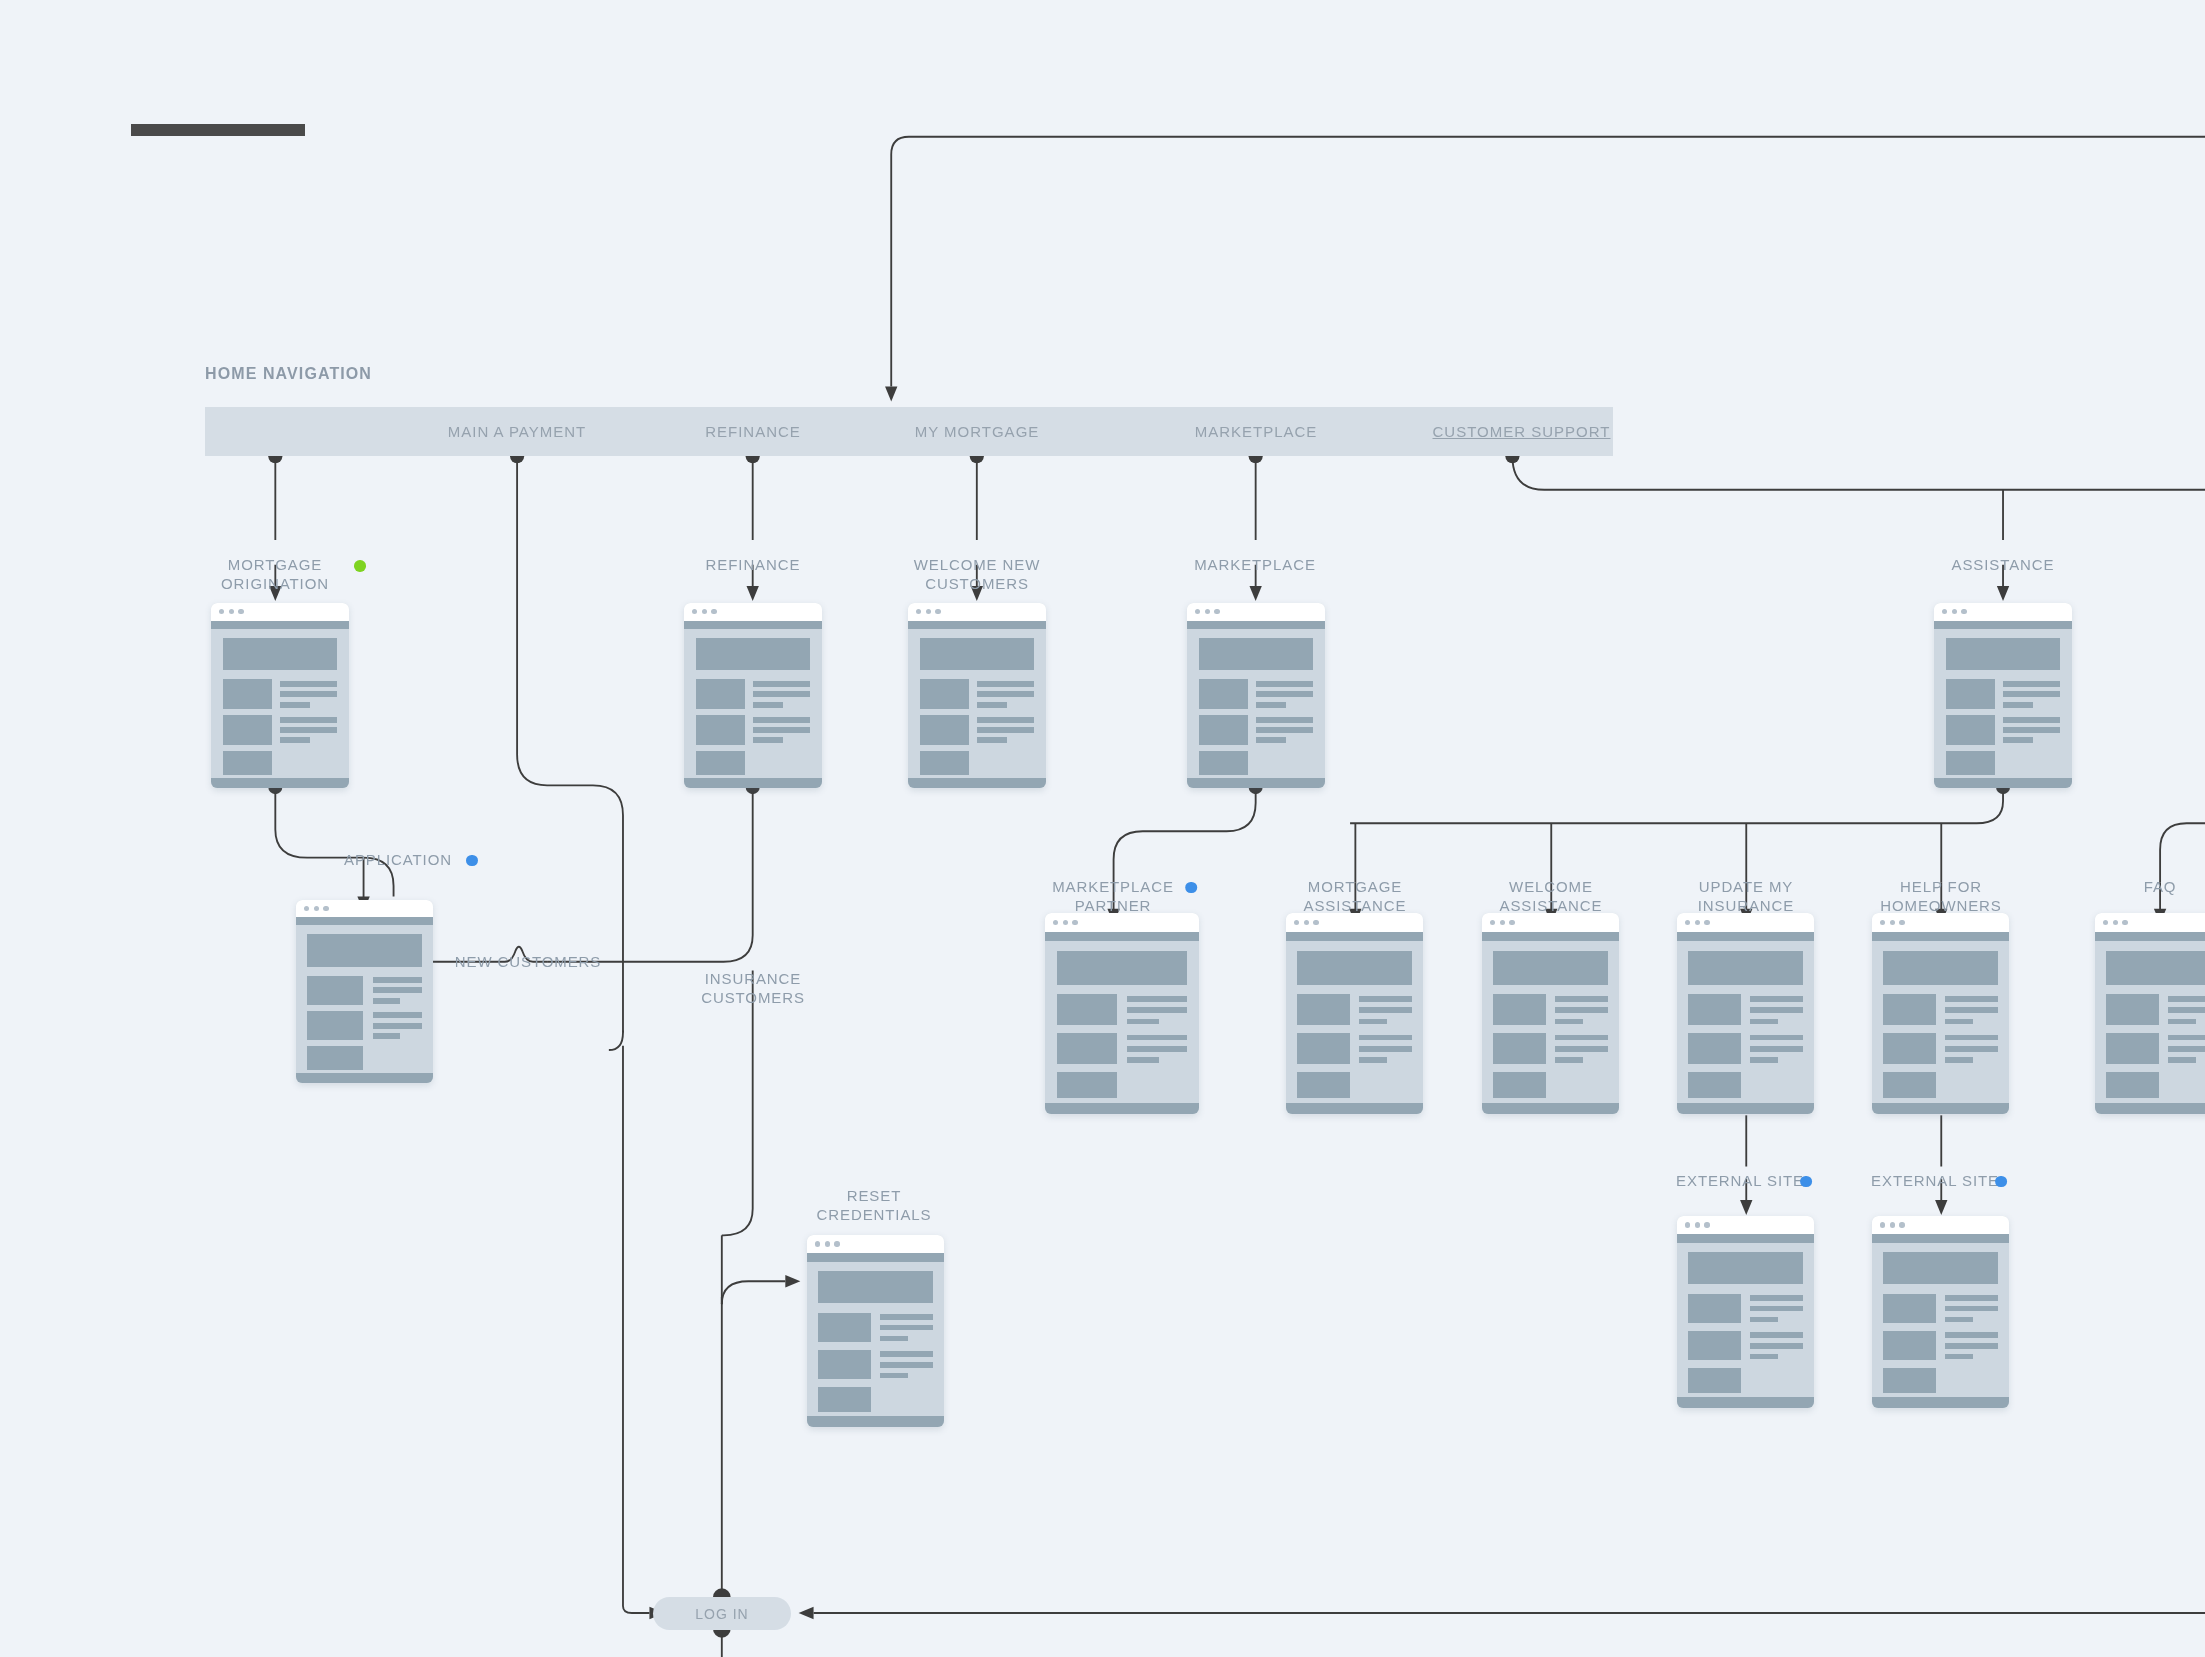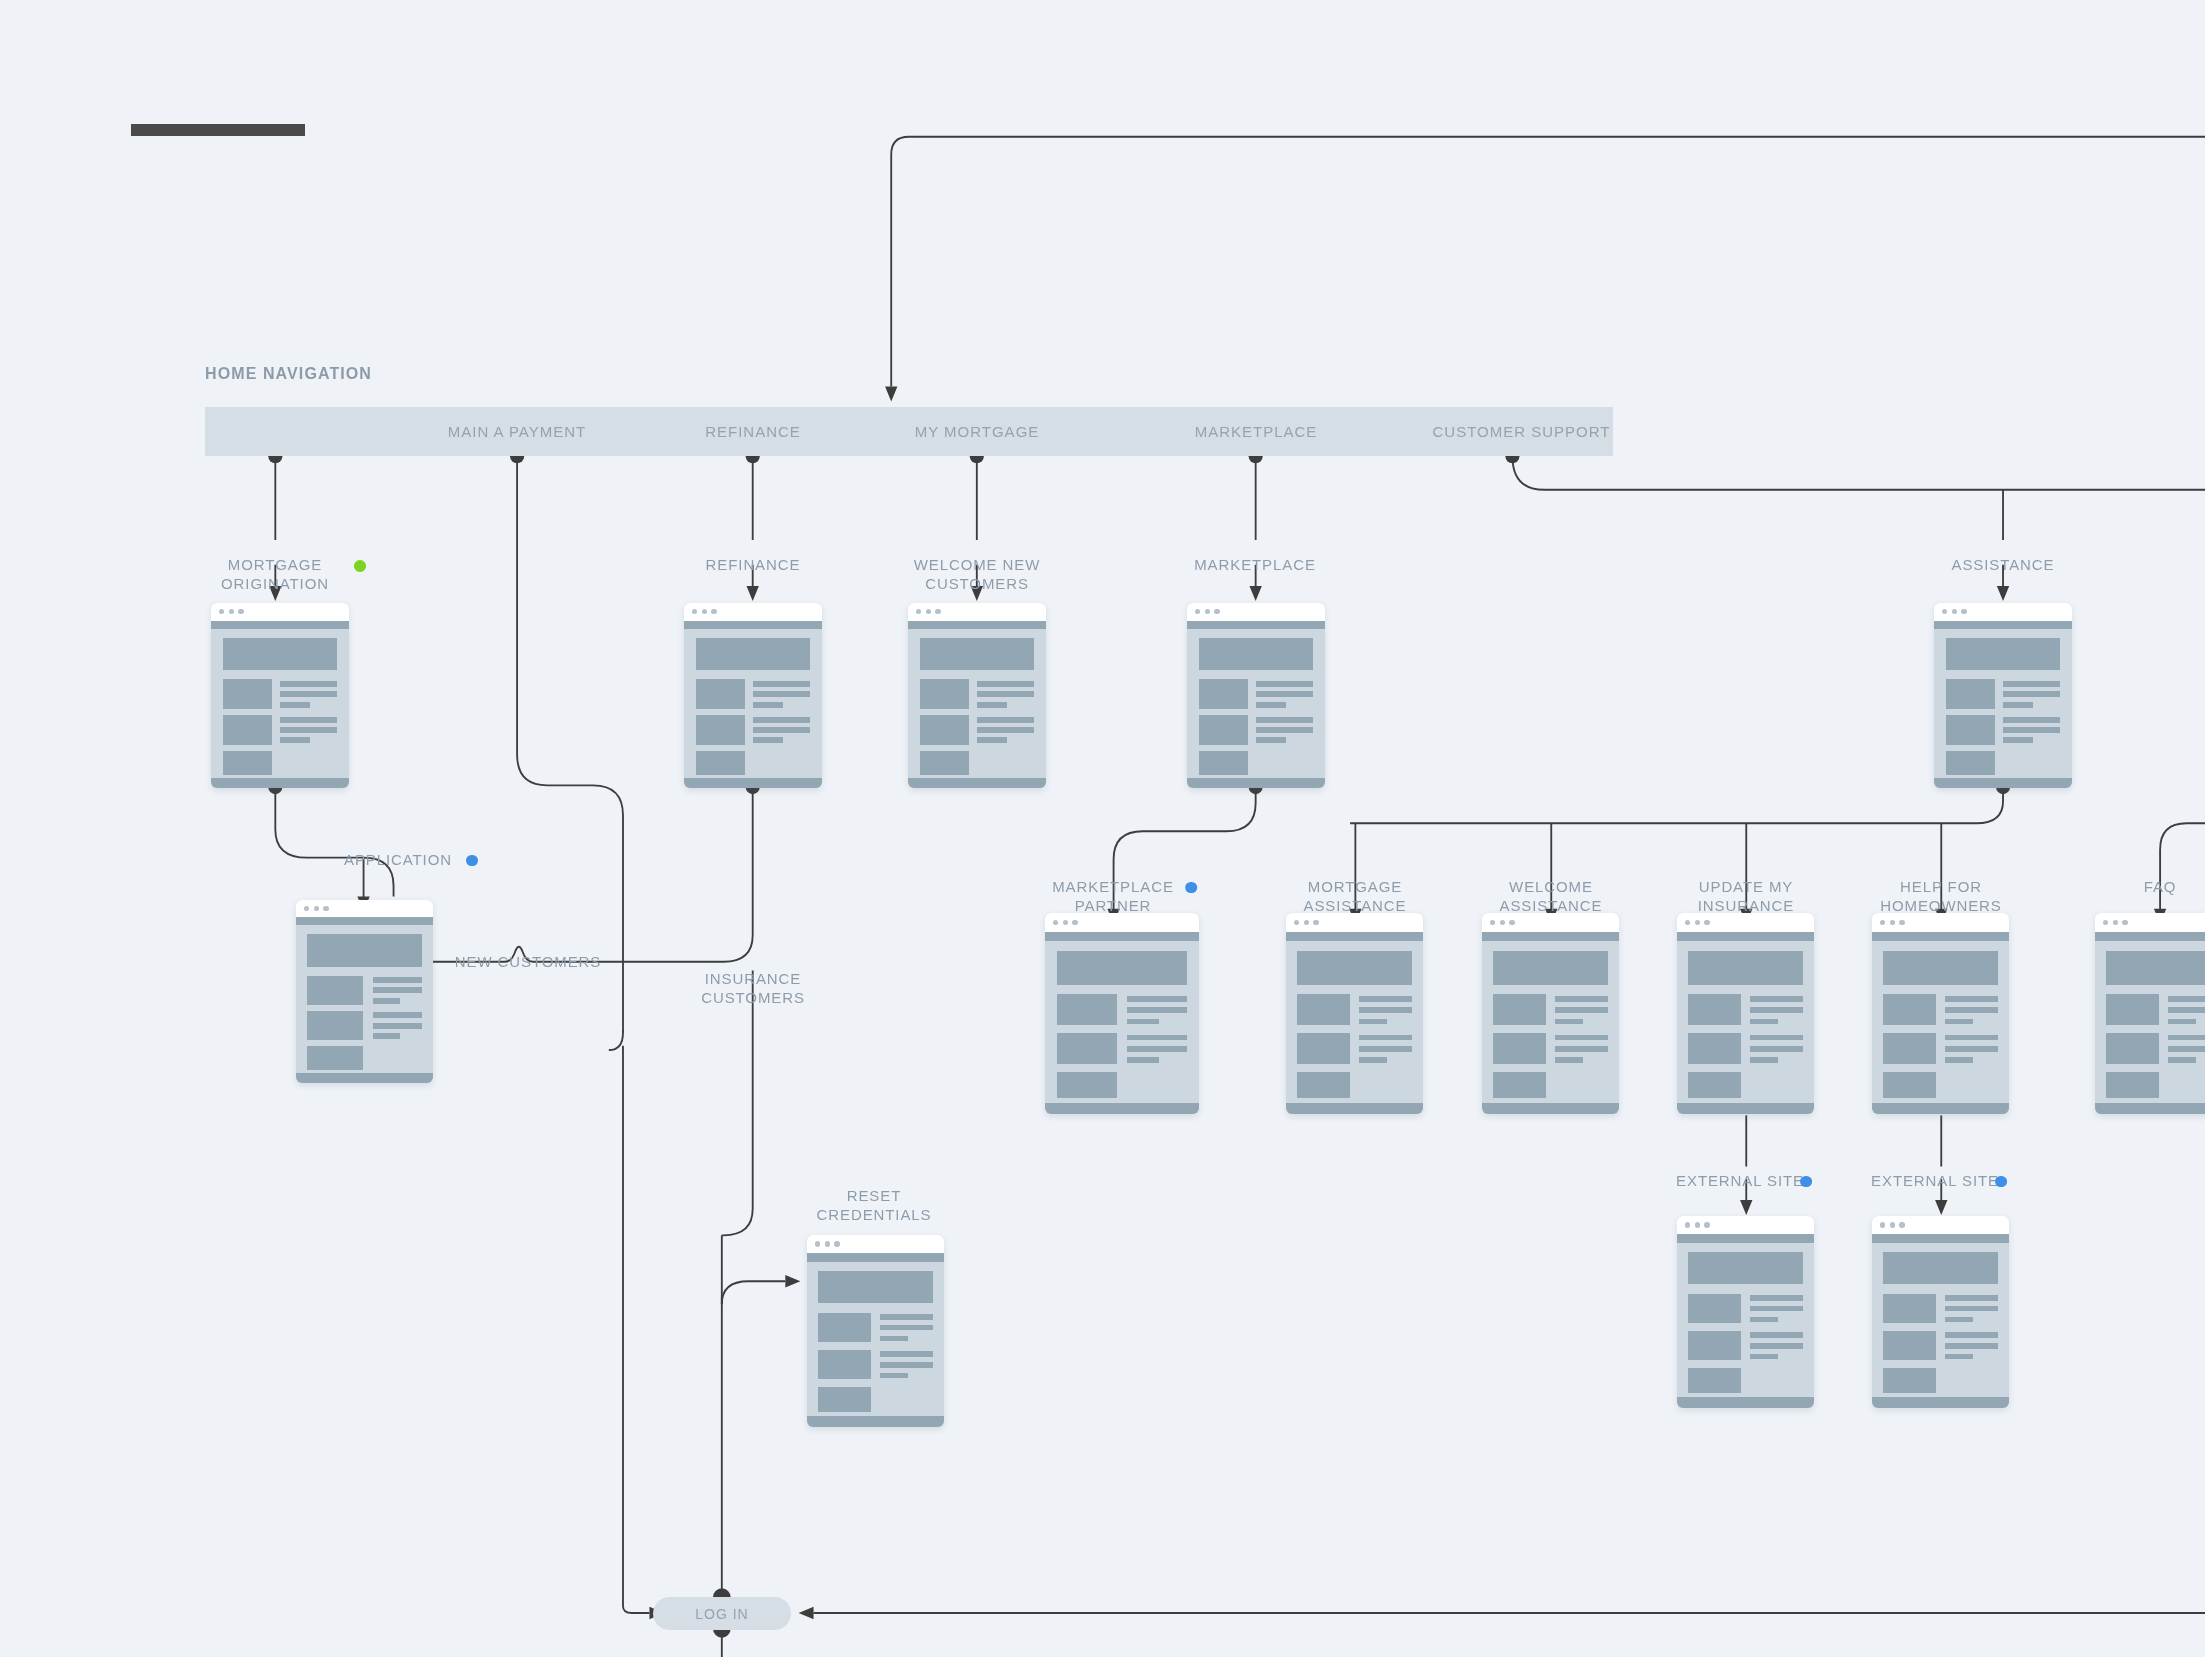--- a/index.html
+++ b/index.html
@@ -212,21 +212,21 @@
     </div>
     <div class="navitem" style="left:451px;width:194px;">
       <span>REFINANCE</span>
     </div>
     <div class="navitem" style="left:675px;width:194px;">
       <span>MY MORTGAGE</span>
     </div>
     <div class="navitem" style="left:954px;width:194px;">
       <span>MARKETPLACE</span>
     </div>
-    <div class="navitem" style="left:1202px;width:229px;">
+    <div class="navitem" style="left:1202px;width:229px;text-decoration:underline;">
       <span>CUSTOMER SUPPORT</span>
     </div>
   </div>
 
   <div class="nlabel" style="left:275px;top:556px;">
     <span class="ln">MORTGAGE</span>
     <span class="ln">ORIGINATION</span>
     <span class="dotmark dot-green" style="position:absolute;left:125px;top:4.4px;"></span>
   </div>
 

